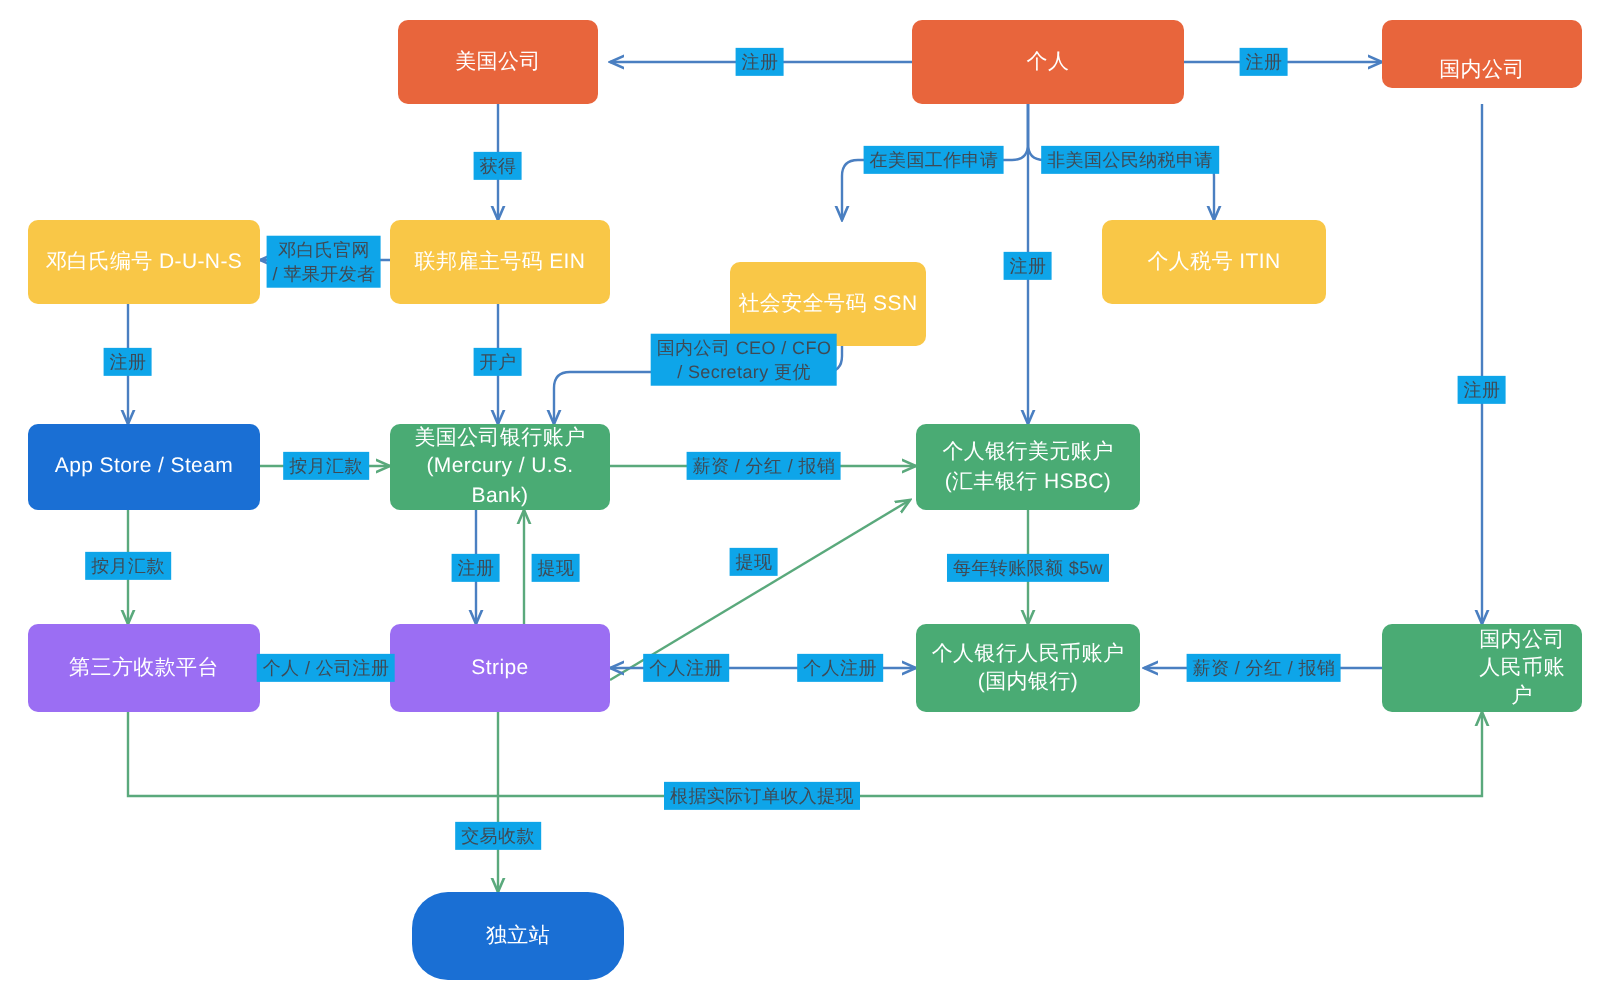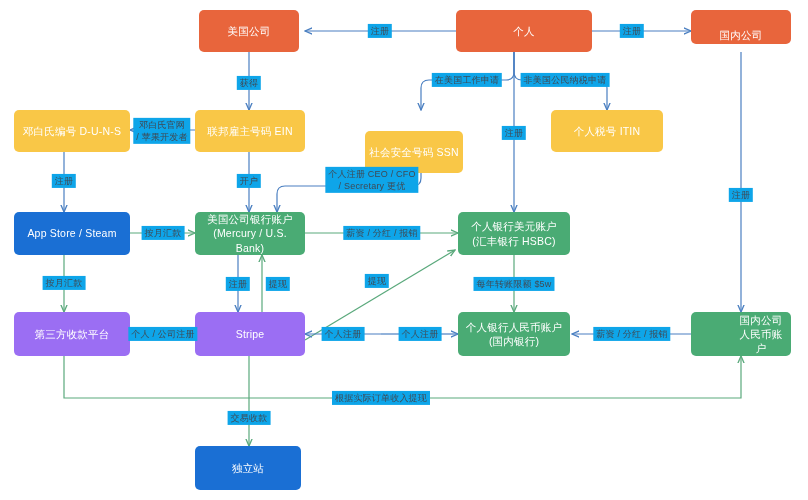--- a/index.html
+++ b/index.html
@@ -165,36 +165,36 @@
     <span>Stripe</span>
   </div>
   <div class="node n-green" style="left:458px; top:312px; width:112px; height:44px;">
     <span>个人银行人民币账户
 (国内银行)</span>
   </div>
   <div class="node n-green" style="left:691px; top:312px; width:100px; height:44px;padding-left:44px;">
     <span>国内公司人民币账户</span>
   </div>
 
-  <div class="node n-blue" style="left:195px; top:446px; width:106px; height:44px;">
+  <div class="node n-blue" style="left:206px; top:446px; width:106px; height:44px;border-radius:18px;">
     <span>独立站</span>
   </div>
 
   <div class="edge-label" style="left:380px; top:31px;">注册</div>
   <div class="edge-label" style="left:632px; top:31px;">注册</div>
   <div class="edge-label" style="left:249px; top:83px;">获得</div>
   <div class="edge-label" style="left:162px; top:131px;">邓白氏官网
 / 苹果开发者</div>
   <div class="edge-label" style="left:467px; top:80px;">在美国工作申请</div>
   <div class="edge-label" style="left:565px; top:80px;">非美国公民纳税申请</div>
   <div class="edge-label" style="left:514px; top:133px;">注册</div>
   <div class="edge-label" style="left:741px; top:195px;">注册</div>
   <div class="edge-label" style="left:64px; top:181px;">注册</div>
   <div class="edge-label" style="left:249px; top:181px;">开户</div>
-  <div class="edge-label" style="left:372px; top:180px;">个人注册 CEO / CFO
+  <div class="edge-label" style="left:372px; top:180px;">国内公司 CEO / CFO
 / Secretary 更优</div>
   <div class="edge-label" style="left:163px; top:233px;">按月汇款</div>
   <div class="edge-label" style="left:64px; top:283px;">按月汇款</div>
   <div class="edge-label" style="left:382px; top:233px;">薪资 / 分红 / 报销</div>
   <div class="edge-label" style="left:632px; top:334px;">薪资 / 分红 / 报销</div>
   <div class="edge-label" style="left:514px; top:284px;">每年转账限额 $5w</div>
   <div class="edge-label" style="left:238px; top:284px;">注册</div>
   <div class="edge-label" style="left:278px; top:284px;">提现</div>
   <div class="edge-label" style="left:377px; top:281px;">提现</div>
   <div class="edge-label" style="left:163px; top:334px;">个人 / 公司注册</div>

